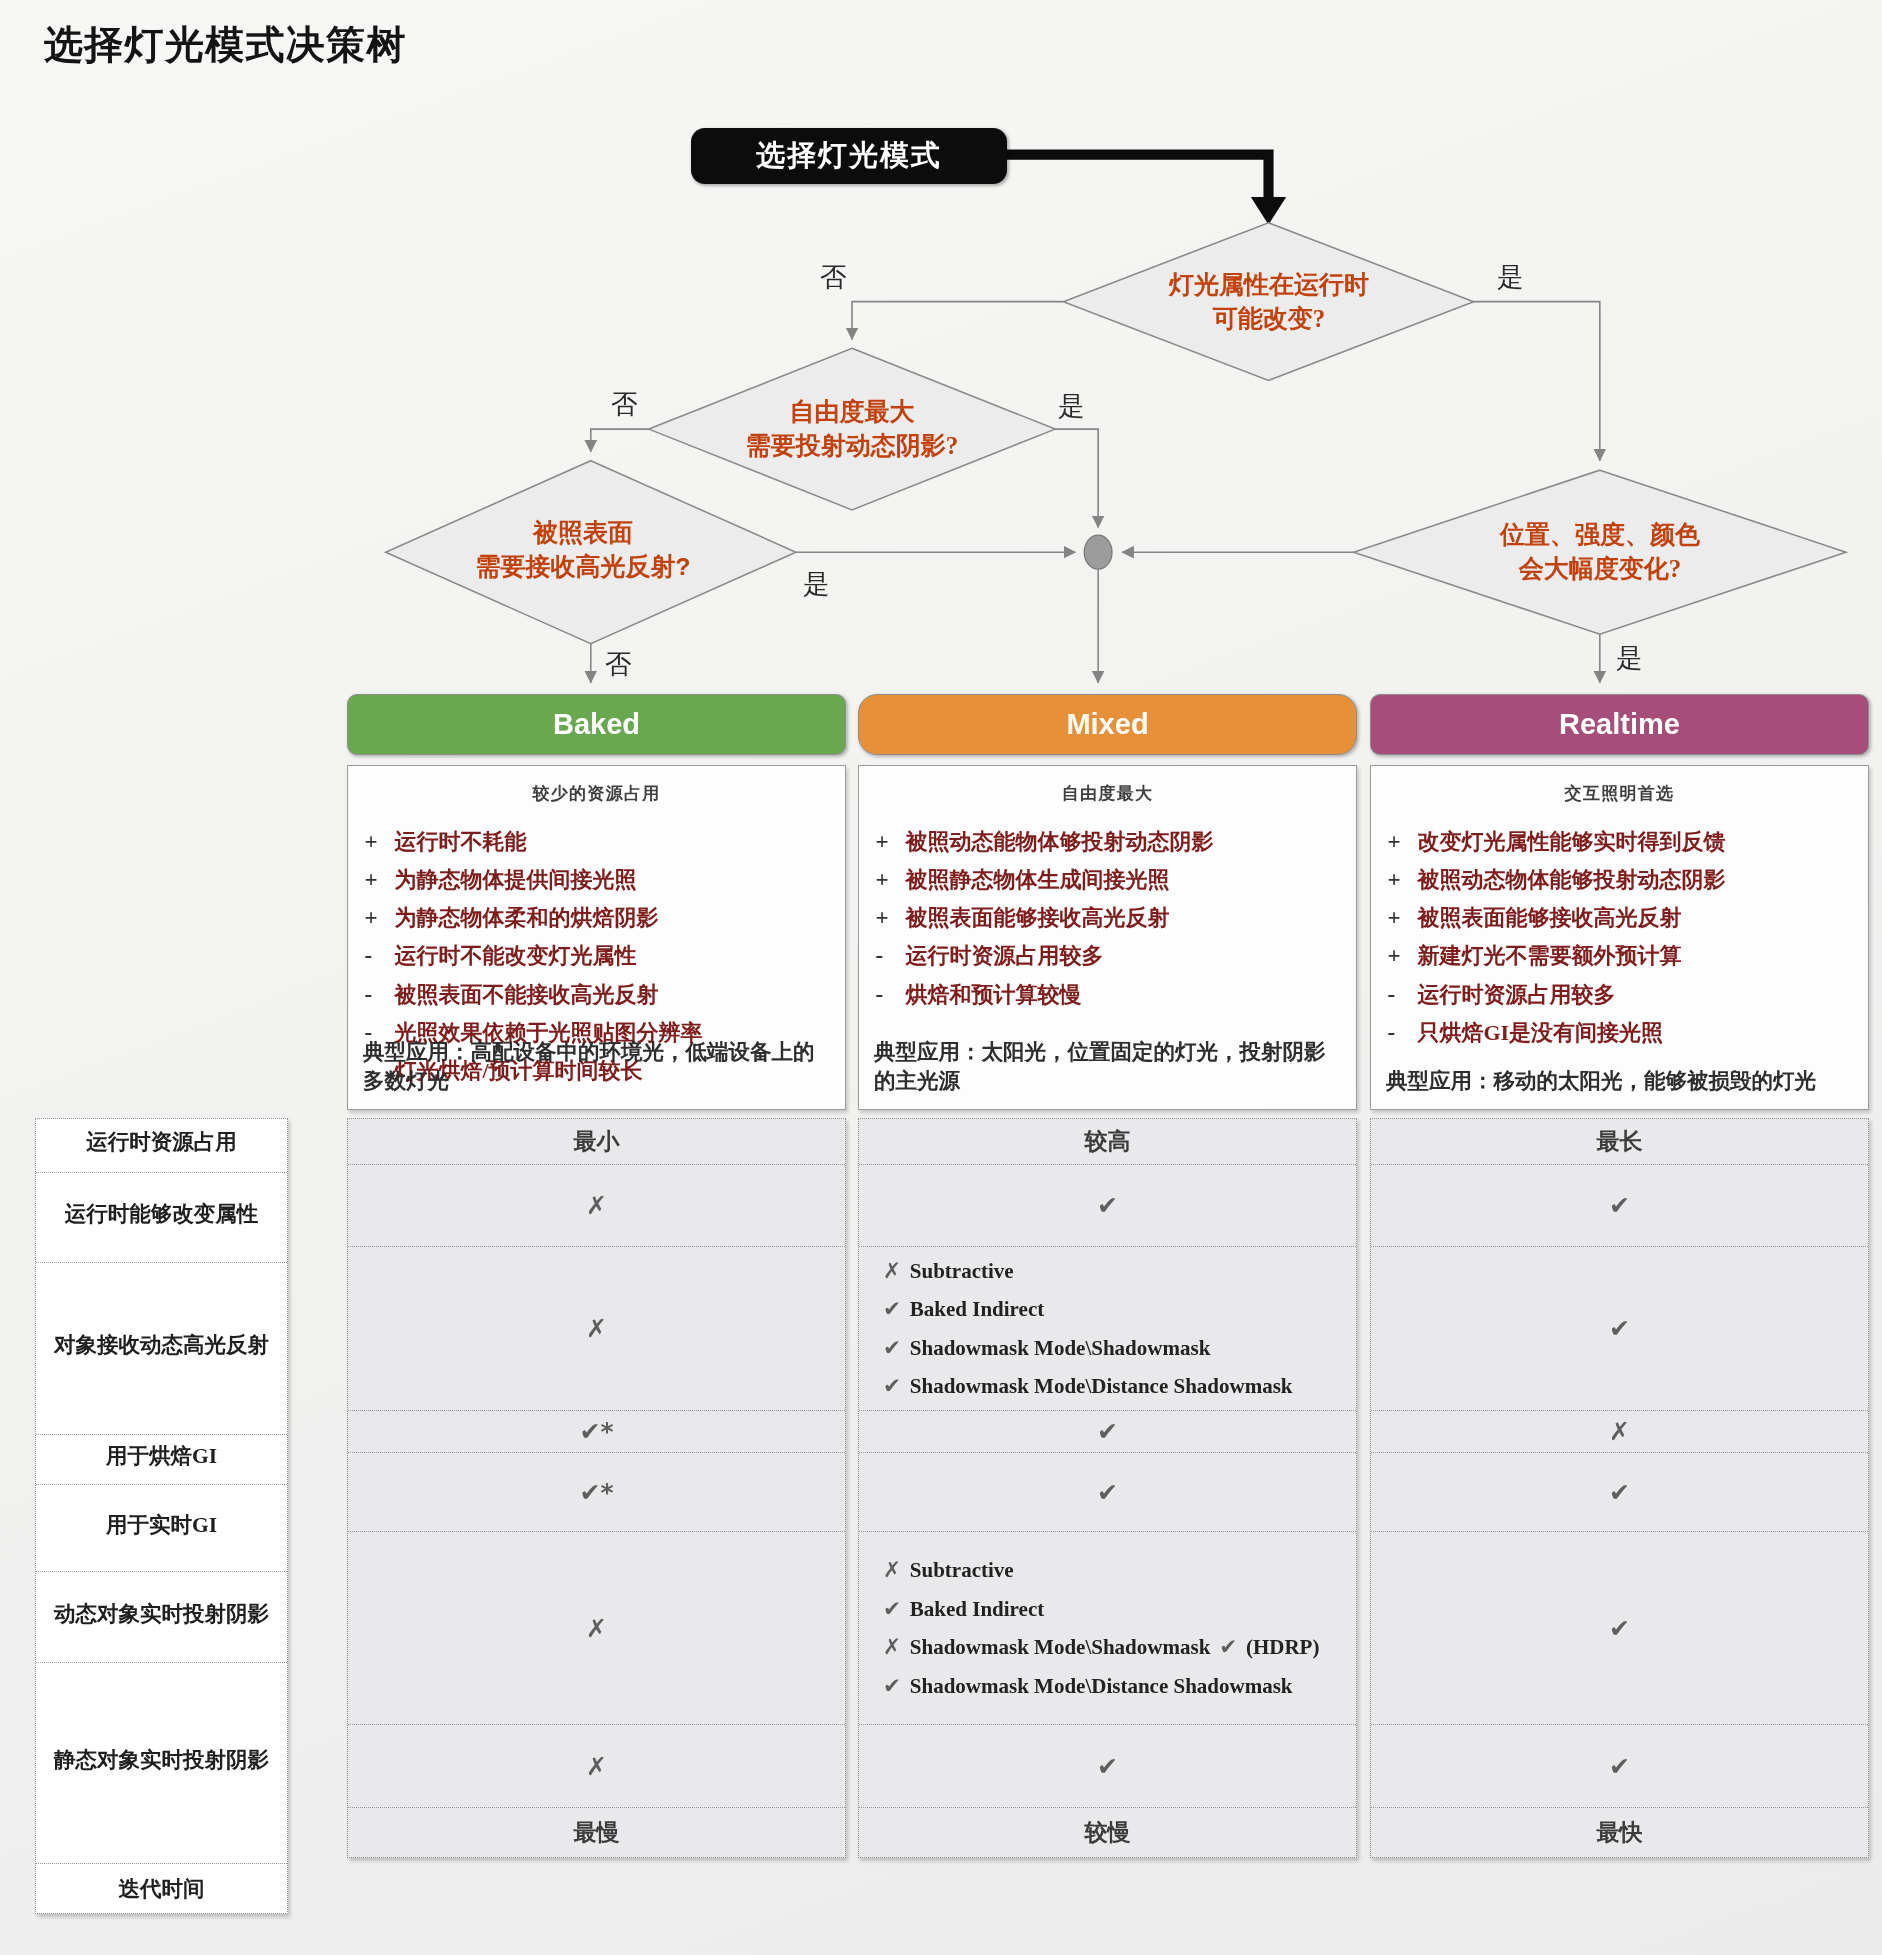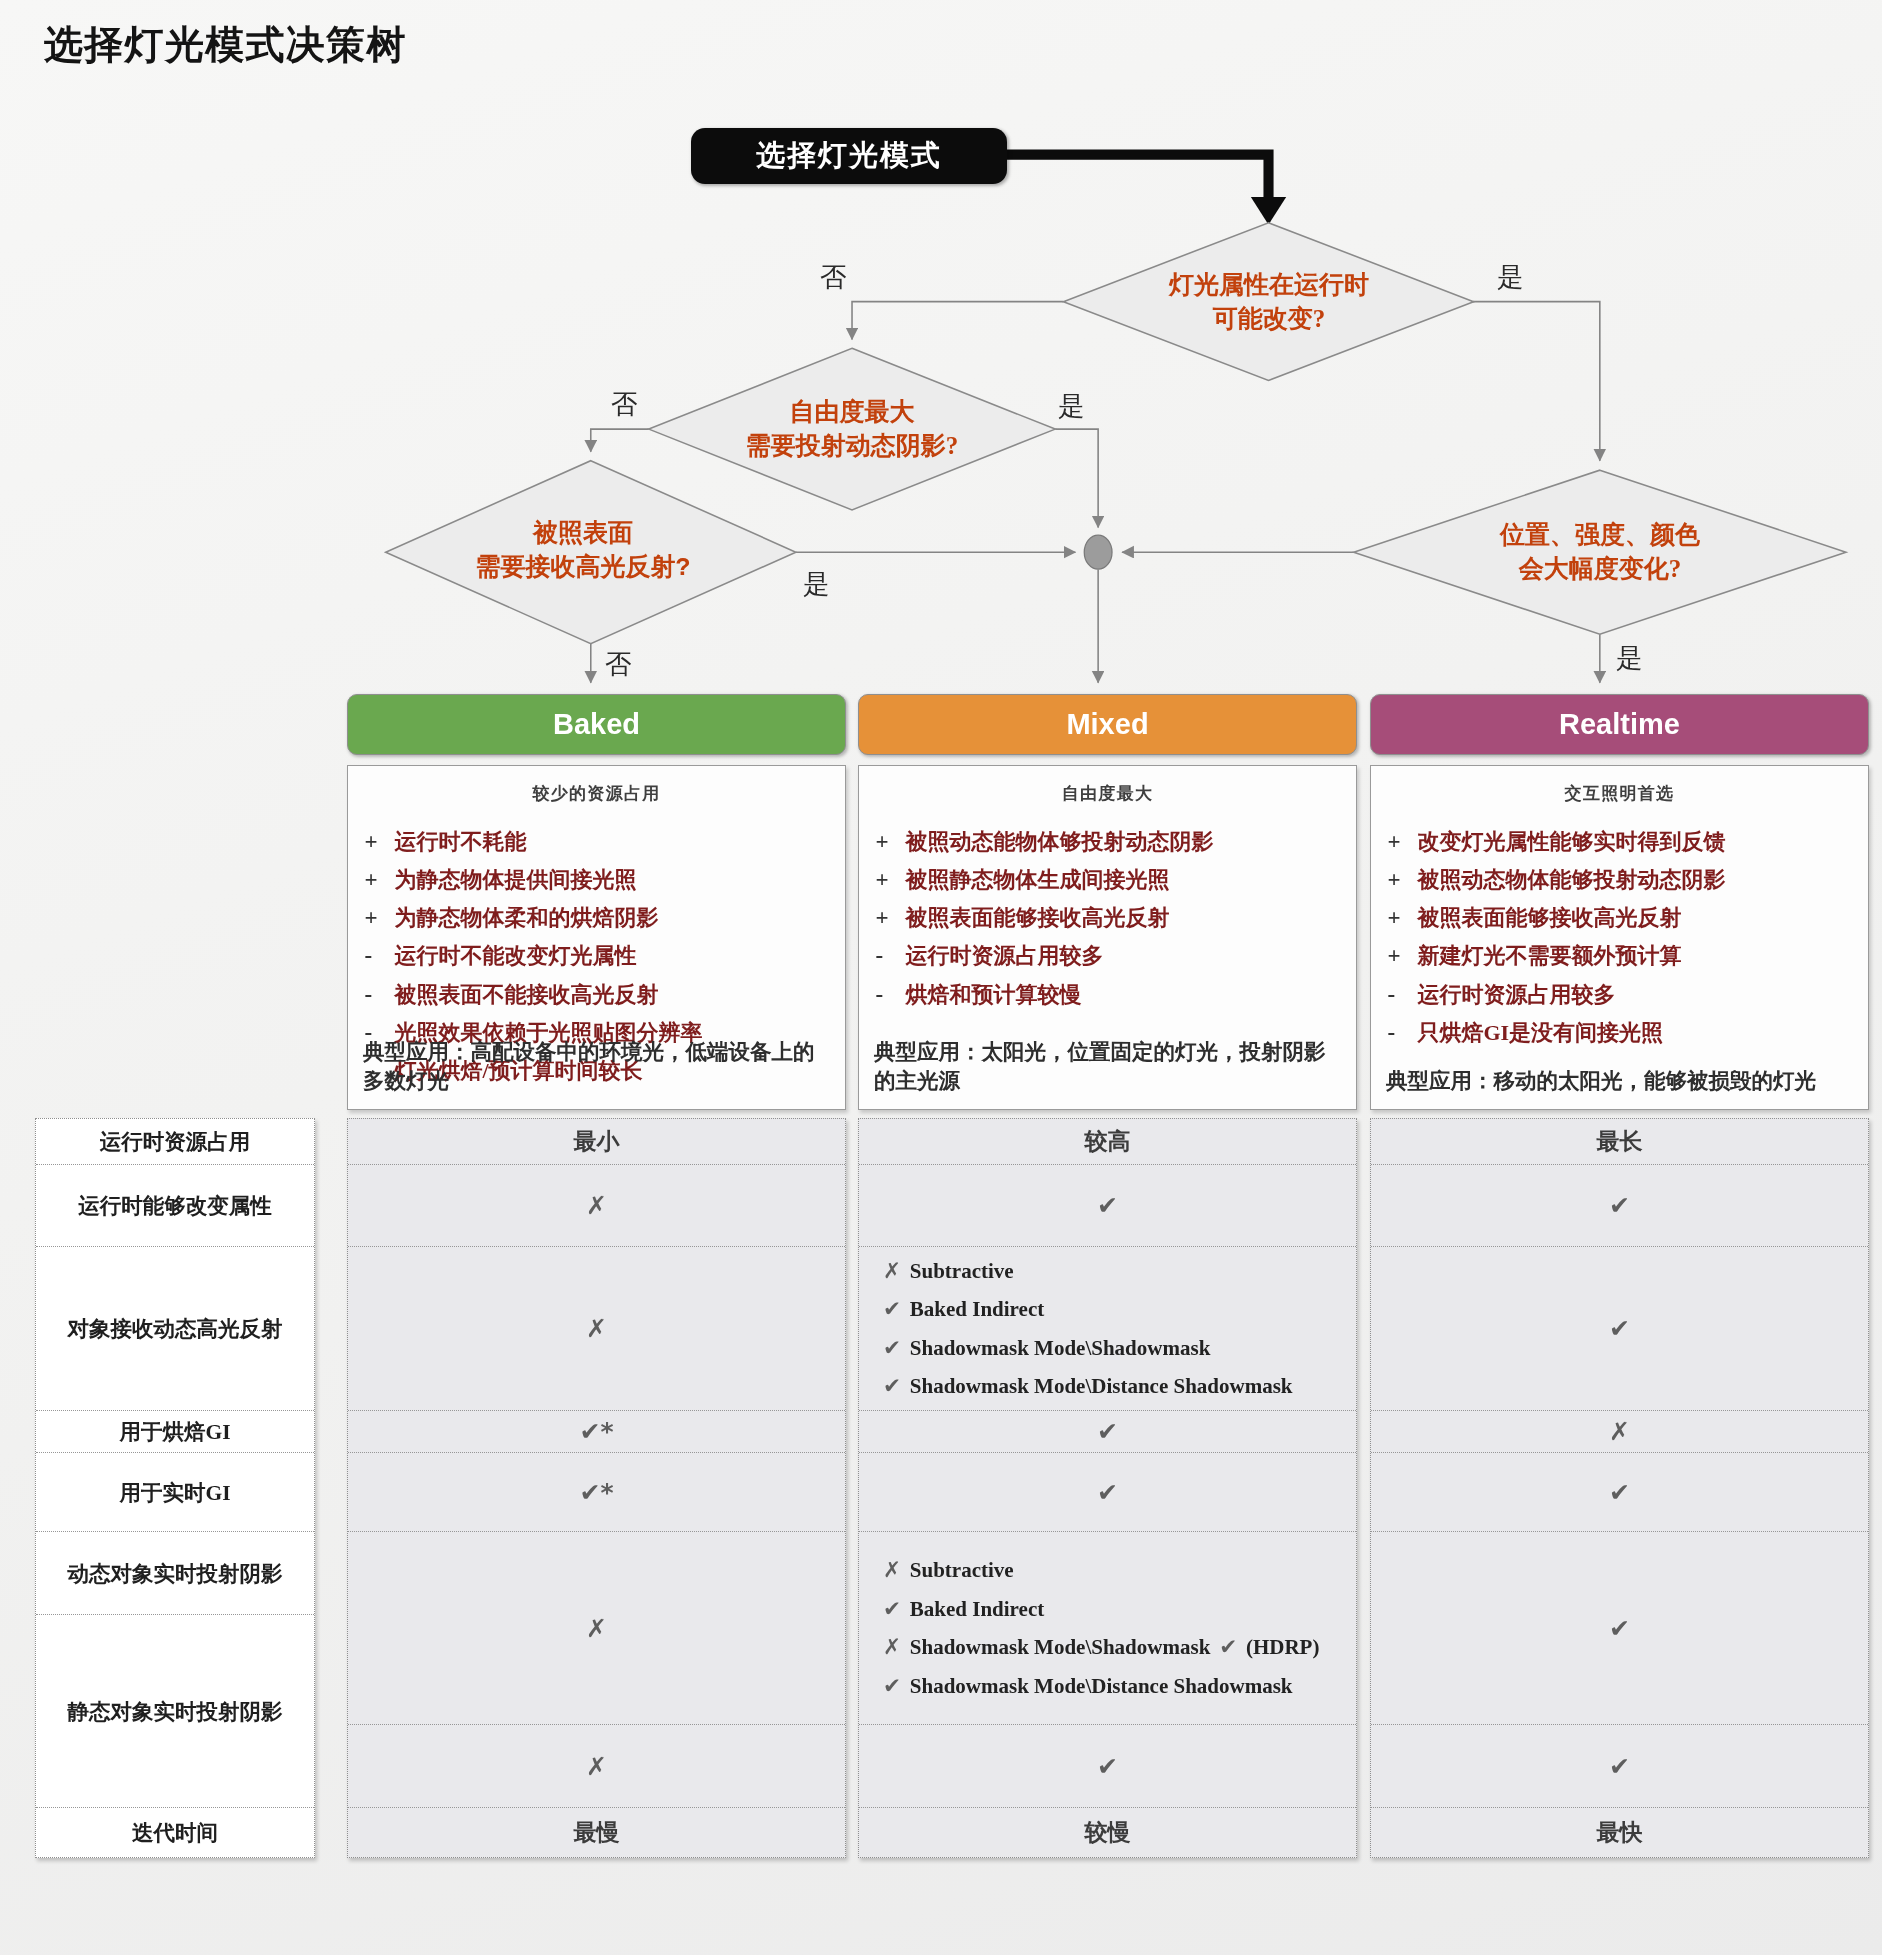--- a/index.html
+++ b/index.html
@@ -55,21 +55,21 @@
   .typical{
     position:absolute;left:15px;right:10px;bottom:14px;
     font-size:21.5px;font-weight:bold;color:#2e2e2e;
   }
   
   .tcol{
     top:1118px;display:flex;flex-direction:column;
     border:1.3px dotted #8f8f8f;box-sizing:border-box;
     box-shadow:1.9px 2.5px 3.8px rgba(0,0,0,.2);
   }
-  .tcol-labels{left:35px;width:280px;background:#ffffff;}
+  .tcol-labels{left:35px;width:253px;background:#ffffff;gap:8px;}
   .tdata{background:#e9e9ec;text-align:right;}
   .cell{
     display:flex;align-items:center;justify-content:center;
     box-sizing:border-box;flex:0 0 auto;
   }
   .cell + .cell{border-top:1.3px dotted #979797;}
   .label-cell{font-size:21.5px;font-weight:bold;color:#1f1f1f;text-align:center;}
   .value-cell{font-size:23px;font-weight:bold;color:#3c3c3c;}
   .mark{color:#5e5e5e;font-size:25px;font-weight:bold;
         font-family:"DejaVu Sans","Liberation Sans",sans-serif;}
@@ -140,21 +140,21 @@
 <div class="abs elabel" style="left:1497px;top:264px;">是</div>
 <div class="abs elabel" style="left:611px;top:391px;">否</div>
 <div class="abs elabel" style="left:1058px;top:393px;">是</div>
 <div class="abs elabel" style="left:803px;top:571px;">是</div>
 <div class="abs elabel" style="left:605px;top:651px;">否</div>
 <div class="abs elabel" style="left:1616px;top:645px;">是</div>
 
 <div class="abs col-header" style="left: 347px; background: rgb(106, 168, 79);">
     <span>Baked</span>
   </div>
-<div class="abs col-header" style="left: 858px; background: rgb(230, 145, 56);">
+<div class="abs col-header" style="left: 858px; background: rgb(230, 145, 56); border-radius: 19px;">
     <span>Mixed</span>
   </div>
 <div class="abs col-header" style="left: 1370px; background: rgb(166, 77, 121);">
     <span>Realtime</span>
   </div>
 
 <div class="abs desc" style="left:347px;">
   <div class="desc-title">较少的资源占用</div>
   <div class="points">
     <div class="point">

